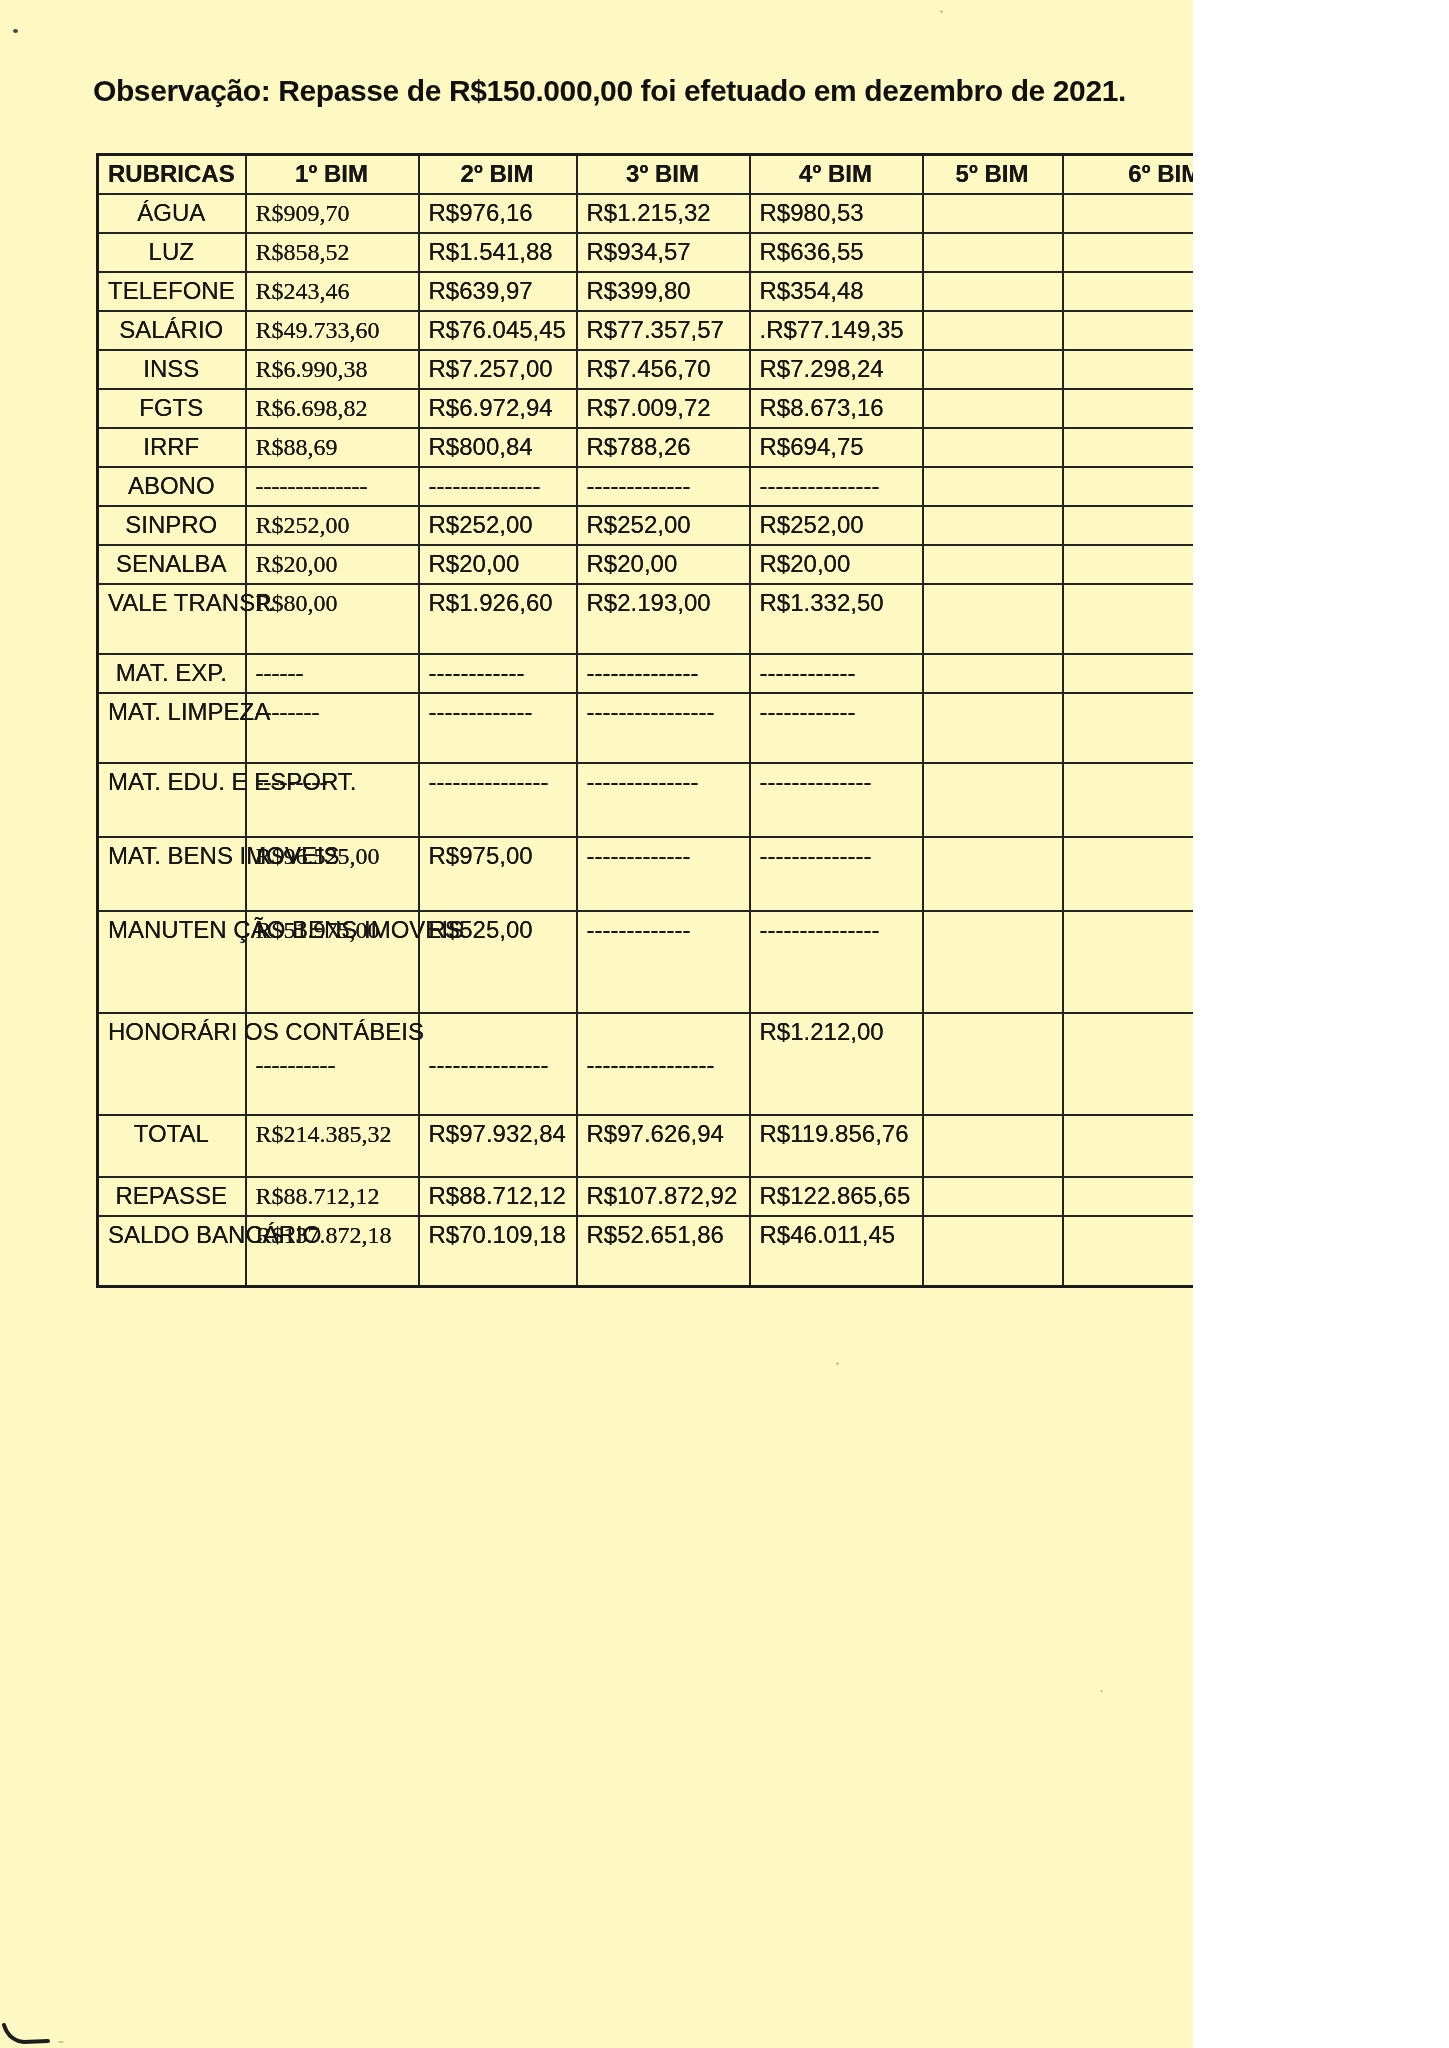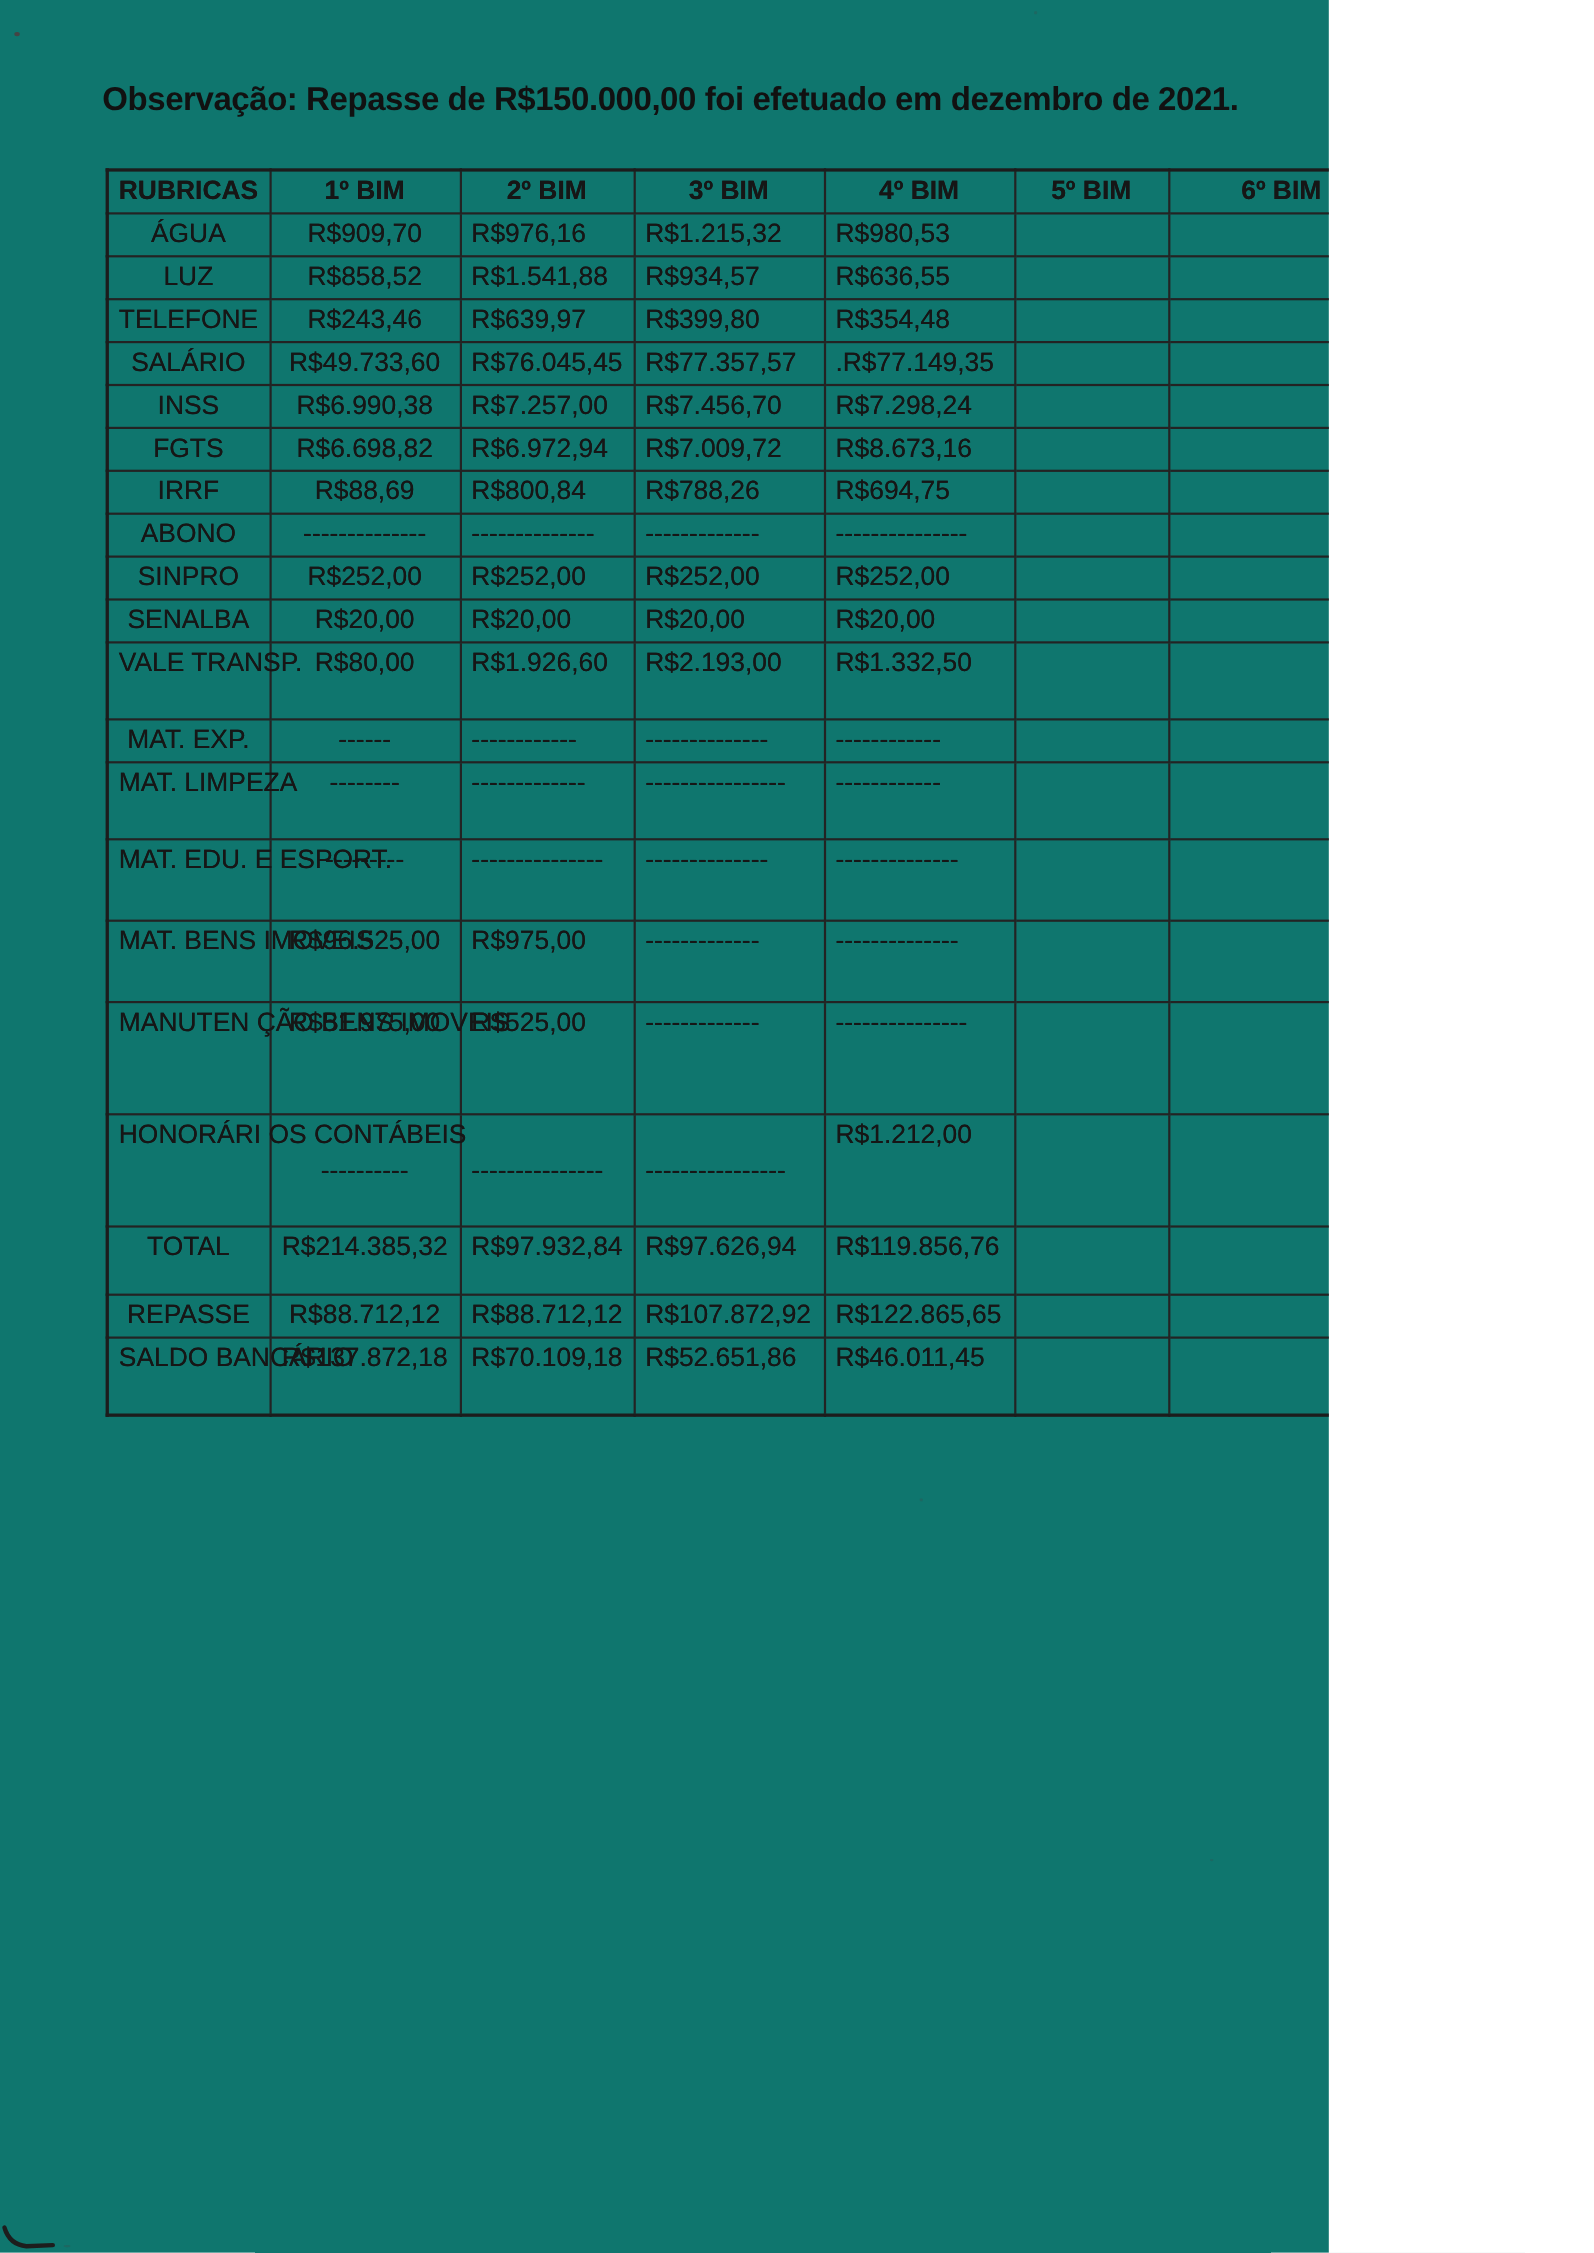--- a/index.html
+++ b/index.html
@@ -1,23 +1,22 @@
 <!DOCTYPE html>
 <html><head>
 <meta charset="utf-8">
 <style>
   html,body{margin:0;padding:0;background:#ffffff;}
   .page{
     position:relative;
     width:1193px;height:2048px;
-    background:#0f766e;
+    background:#fef9c3;
     font-family:"Liberation Sans", sans-serif;
     color:#161616;
     overflow:hidden;
-    padding-left:15px;
   }
   .note{
     position:absolute;
     left:93px;top:74px;
     font-size:30px;
     font-weight:bold;
     letter-spacing:-0.4px;
     color:#111;
   }
   table.budget{
@@ -41,21 +40,21 @@
   }
   table.budget th{
     text-align:center;
     height:33px;
     font-weight:bold;
   }
   td.lbl{
     text-align:center;
     white-space:pre-line;
   }
-  td.num-r{ text-align:center; padding-right:13px; }
+  td.num-r{ text-align:left; padding-right:13px;font-family:Liberation Serif, serif; }
   td.num-l{ text-align:left;  padding-left:12px;  }
   td .mid{ display:block; padding-top:33px; }
   tr.r-s1  td{ height:33px;  }
   tr.r-s2  td{ height:64px;  }
   tr.r-s2x td{ height:68px;  }
   tr.r-s3  td{ height:96px;  }
   tr.r-tall td{ height:56px; }
   
   .speck{ position:absolute; background:#444; border-radius:50%; }
   .pen-mark{ position:absolute; left:2px; top:2022px; }

